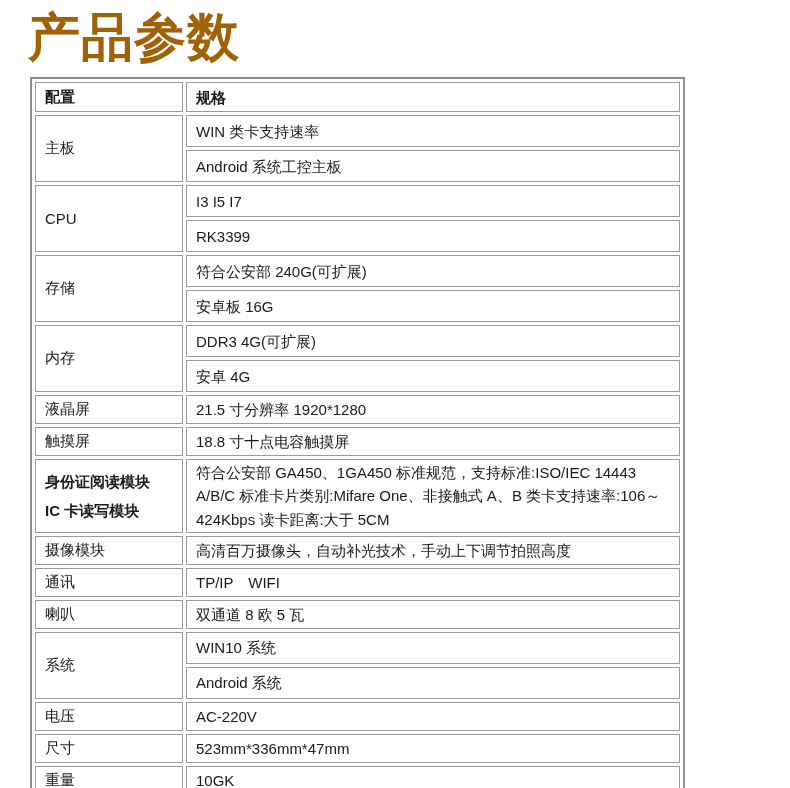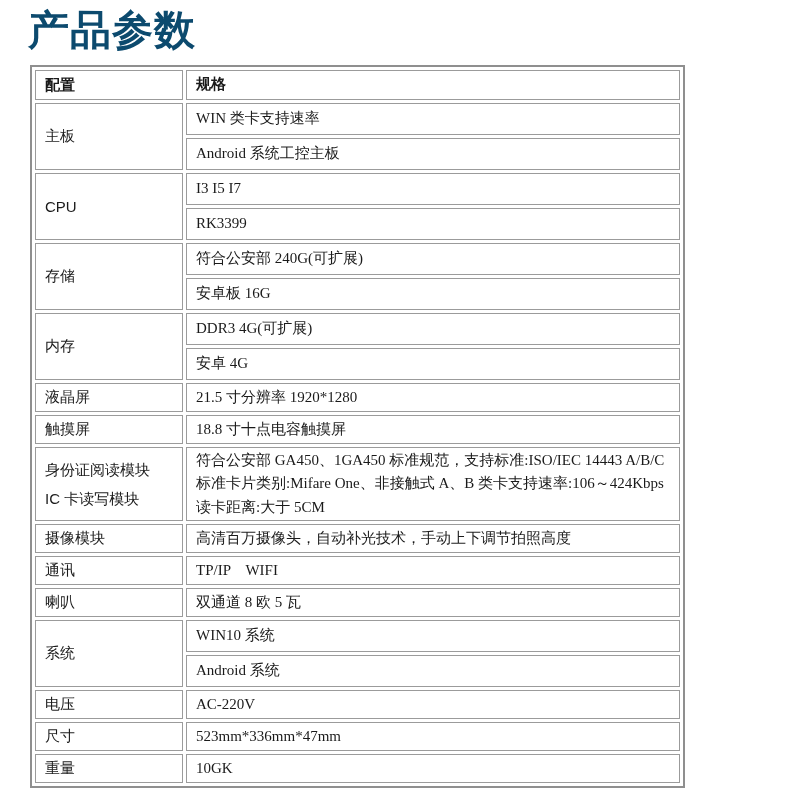--- a/index.html
+++ b/index.html
@@ -6,23 +6,23 @@
     margin: 0;
     padding: 0;
     background: #ffffff;
     width: 790px;
     font-family: "Liberation Sans", "DejaVu Sans", sans-serif;
     color: #1a1a1a;
   }
   .page-title {
     font-family: "DejaVu Serif", "Liberation Serif", serif;
     font-weight: bold;
-    font-size: 41px;
+    font-size: 52px;
     line-height: 1.1;
-    color: #0c4a6e;
+    color: #a16207;
     margin: 8px 0 12px 28px;
     letter-spacing: 1px;
   }
   table.spec-table {
     margin-left: 30px;
     width: 655px;
     border-collapse: separate;
     border-spacing: 3px;
     border: 2px solid #8f8f8f;
     background: #ffffff;
@@ -30,26 +30,26 @@
   }
   table.spec-table td {
     border: 1px solid #9b9b9b;
     padding: 1px 9px;
     font-size: 15px;
     vertical-align: middle;
     background: #ffffff;
     overflow: hidden;
   }
   .c1 { width: 128px; }
-  .c2 { white-space: pre-wrap; line-height: 1.55; font-family: Liberation Serif, serif; }
+  .c2 { white-space: pre-wrap; line-height: 1.55; }
   .r-head td  { height: 26px; font-weight: bold; }
   .r-sub td   { height: 28px; }
   .r-single td{ height: 25px; }
   .r-tall td  { height: 56px; }
-  .lbl-line { display: block; line-height: 29px; }
+  .lbl-line { display: block; line-height: 29px; font-weight: bold; }
 </style>
 </head>
 <body>
 
 <h1 class="page-title">产品参数</h1>
 
 <table class="spec-table">
   <tbody>
     <tr class="r-head">
       <td class="c1">配置</td>

